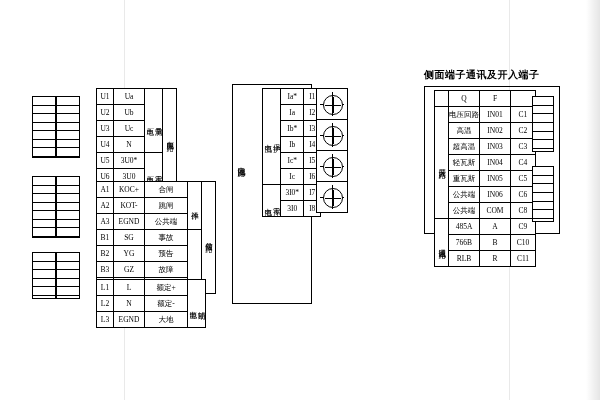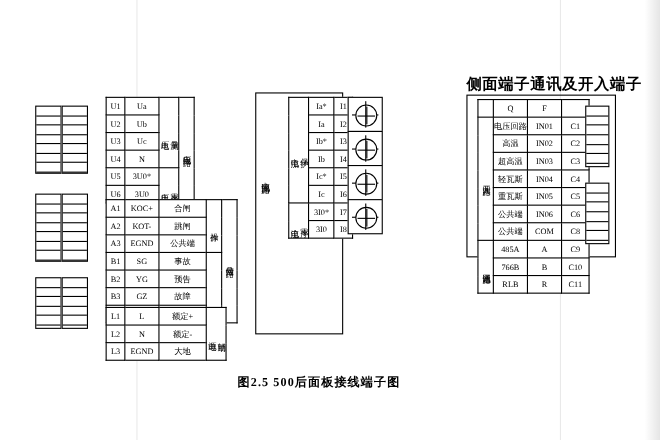--- a/index.html
+++ b/index.html
@@ -24,21 +24,21 @@
 
   .title-main{
     position:absolute;
     left:150px;top:44px;
     font-size:15px;font-weight:bold;
     letter-spacing:2px;
   }
   .title-side{
     position:absolute;
     left:424px;top:68px;
-    font-size:14px;font-weight:bold;
+    font-size:10px;font-weight:bold;
     letter-spacing:0.5px;
   }
   .caption{
     position:absolute;
     left:216px;top:340px;
     font-size:11px;font-weight:bold;
     letter-spacing:1px;
   }
 
   
@@ -136,21 +136,20 @@
 </style>
 </head>
 <body>
 
 <div class="page">
 
   <div class="fold l"></div>
   <div class="fold r"></div>
 
   <div class="title-side">侧面端子通讯及开入端子</div>
-  <div class="caption">图2.5  500后面板接线端子图</div>
 
   <div class="strip" style="left:32px;top:96px;width:22px;height:60px;">
     <div class="cell" style="height:7.5px;"></div>
       <div class="cell" style="height:7.5px;"></div>
     <div class="cell" style="height:7.5px;"></div>
       <div class="cell" style="height:7.5px;"></div>
     <div class="cell" style="height:7.5px;"></div>
       <div class="cell" style="height:7.5px;"></div>
     <div class="cell" style="height:7.5px;"></div>
       <div class="cell" style="height:7.5px;"></div>

